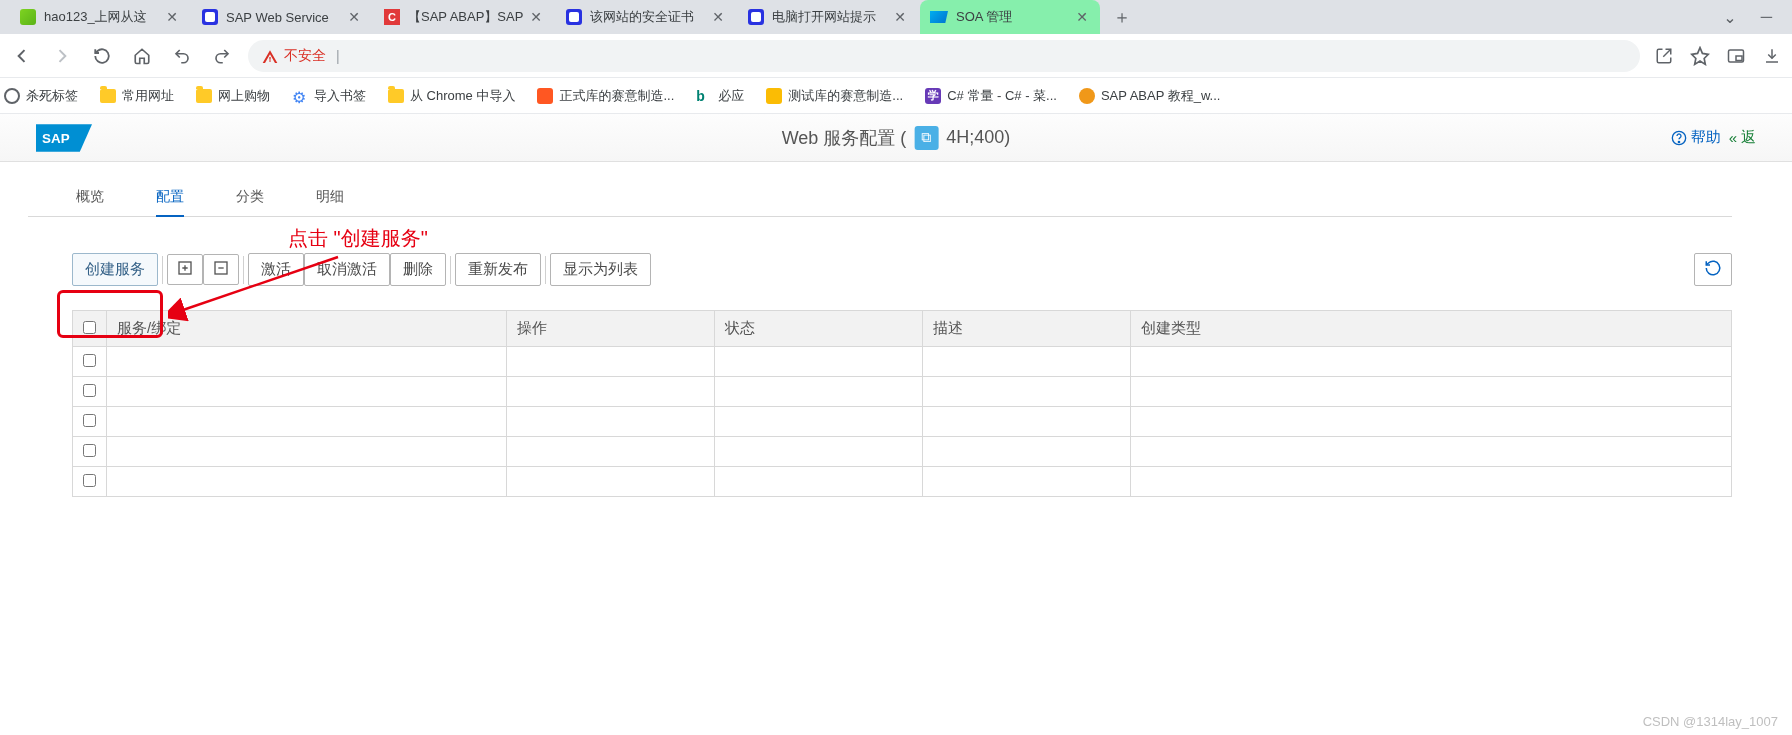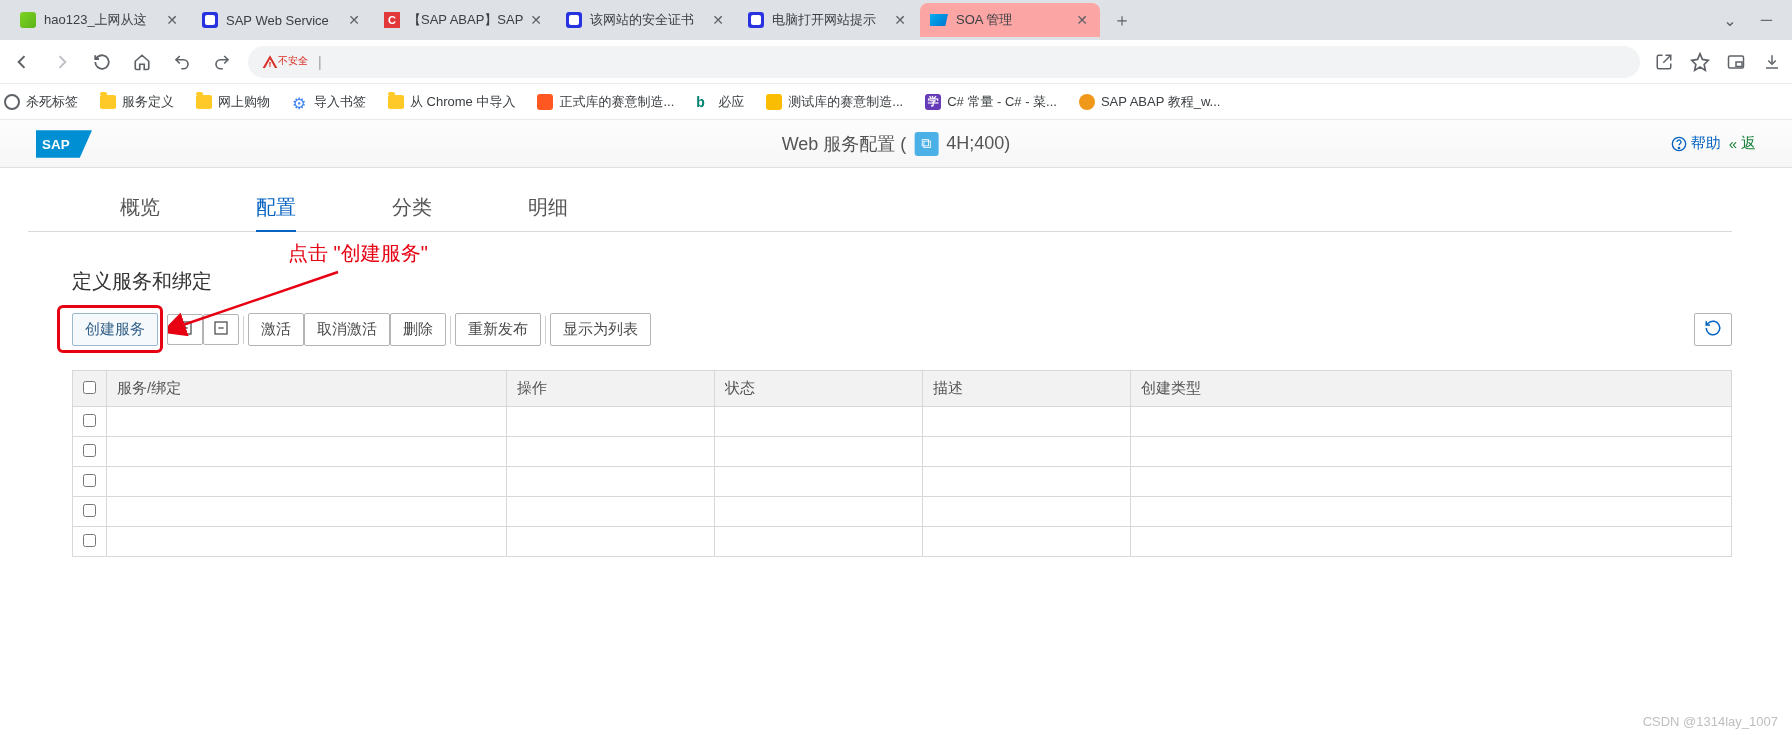--- a/index.html
+++ b/index.html
@@ -1,33 +1,33 @@
 <!DOCTYPE html>
 <html><head>
 <meta charset="utf-8">
 <style>
   * { box-sizing: border-box; margin: 0; padding: 0; }
   body { font-family: Arial, "Microsoft YaHei", sans-serif; font-size: 14px; color: #333; background: #fff; width: 1792px; }
   
   
-  .browser-tabs { display: flex; align-items: center; height: 40px; background: #dee1e6; padding-left: 10px; }
+  .browser-tabs { display: flex; align-items: center; height: 34px; background: #dee1e6; padding-left: 10px; }
   .tab { display: flex; align-items: center; height: 34px; padding: 0 10px; min-width: 180px; max-width: 240px; background: #dee1e6; border-radius: 8px 8px 0 0; margin-right: 2px; position: relative; cursor: pointer; }
-  .tab.active { background: #fca5a5; }
+  .tab.active { background: #86efac; }
   .tab-favicon { width: 16px; height: 16px; margin-right: 8px; flex-shrink: 0; }
   .tab-title { flex: 1; white-space: nowrap; overflow: hidden; text-overflow: ellipsis; font-size: 13px; color: #3c4043; }
   .tab-close { width: 16px; height: 16px; color: #5f6368; display: flex; align-items: center; justify-content: center; cursor: pointer; font-size: 14px; }
   .new-tab { width: 28px; height: 28px; display: flex; align-items: center; justify-content: center; color: #5f6368; font-size: 18px; cursor: pointer; margin-left: 6px; }
   .window-controls { margin-left: auto; display: flex; gap: 24px; padding-right: 20px; color: #5f6368; }
   .window-controls span { cursor: pointer; font-size: 16px; }
 
   .addr-bar { display: flex; align-items: center; height: 44px; background: #fff; padding: 0 8px; gap: 12px; border-bottom: 1px solid #e8eaed; }
   .nav-btn { width: 28px; height: 28px; display: flex; align-items: center; justify-content: center; color: #5f6368; cursor: pointer; }
   .nav-btn.disabled { color: #bdc1c6; cursor: default; }
   .url-box { flex: 1; display: flex; align-items: center; background: #f1f3f4; border-radius: 16px; height: 32px; padding: 0 14px; gap: 10px; }
-  .url-warn { color: #d93025; font-size: 10px; display: flex; align-items: flex-start; }
+  .url-warn { color: #d93025; font-size: 14px; display: flex; align-items: flex-end; gap: 6px; }
   .url-sep { color: #9aa0a6; }
   .url-text { color: #5f6368; font-size: 14px; white-space: nowrap; overflow: hidden; text-overflow: ellipsis; }
   .url-text .strike { text-decoration: line-through; color: #d93025; }
   .addr-icon { width: 24px; height: 24px; display: flex; align-items: center; justify-content: center; color: #5f6368; cursor: pointer; }
 
   .bookmarks { display: flex; align-items: center; height: 36px; background: #fff; padding: 0 4px; gap: 22px; border-bottom: 1px solid #e8eaed; }
   .bm { display: flex; align-items: center; gap: 6px; font-size: 13px; color: #3c4043; cursor: pointer; white-space: nowrap; }
   .bm-icon { width: 16px; height: 16px; flex-shrink: 0; }
 
   
@@ -36,21 +36,21 @@
   .sap-title { position: absolute; left: 50%; transform: translateX(-50%); font-size: 18px; color: #555; display: flex; align-items: center; gap: 8px; }
   .sap-title .overlay { width: 24px; height: 24px; background: #4ab0e6; display: inline-flex; align-items: center; justify-content: center; color: #fff; border-radius: 3px; font-size: 14px; }
   .sap-links { margin-left: auto; display: flex; align-items: center; gap: 8px; font-size: 15px; }
   .sap-link { color: #0563c1; cursor: pointer; display: flex; align-items: center; gap: 4px; }
   .sap-link.green { color: #188038; }
 
   
   .content { padding: 20px 60px 0 28px; }
   .page-heading { font-size: 22px; color: #333; margin-bottom: 24px; }
   .tabs { display: flex; gap: 52px; padding-left: 48px; border-bottom: 1px solid #d9d9d9; }
-  .tab-link { font-size: 20px; color: #555; padding: 6px 0 10px; cursor: pointer; position: relative; margin-left: 44px; }
+  .tab-link { font-size: 14px; color: #555; padding: 6px 0 10px; cursor: pointer; position: relative; }
   .tab-link.active { color: #0563c1; }
   .tab-link.active::after { content: ""; position: absolute; left: 0; right: 0; bottom: -1px; height: 2px; background: #0563c1; }
 
   .panel { padding: 36px 0 0 44px; position: relative; }
   .section-title { font-size: 20px; color: #333; margin-bottom: 18px; }
   .annot { position: absolute; left: 260px; top: 8px; color: #e60012; font-size: 20px; }
   .annot-box { position: absolute; left: 29px; top: 73px; width: 106px; height: 48px; border: 3px solid #e60012; border-radius: 6px; pointer-events: none; }
   .arrow { position: absolute; left: 140px; top: 36px; }
 
   .toolbar { display: flex; align-items: center; margin-bottom: 24px; }
@@ -201,21 +201,21 @@
     </div>
 </div>
 
 <div class="bookmarks">
   <div class="bm">
       <span class="bm-icon bm-earth"></span>
       <span>杀死标签</span>
     </div>
   <div class="bm">
       <span class="bm-icon bm-folder"></span>
-      <span>服务定义</span>
+      <span>常用网址</span>
     </div>
   <div class="bm">
       <span class="bm-icon bm-folder"></span>
       <span>网上购物</span>
     </div>
   <div class="bm">
       <span class="bm-icon bm-gear">⚙</span>
       <span>导入书签</span>
     </div>
   <div class="bm">
@@ -281,21 +281,20 @@
     <svg class="arrow" width="180" height="80">
         <defs>
           <marker id="ah" markerWidth="10" markerHeight="10" refX="2" refY="5" orient="auto">
             <path d="M0,0 L10,5 L0,10 z" fill="#e60012"></path>
           </marker>
         </defs>
         <line x1="170" y1="4" x2="12" y2="58" stroke="#e60012" stroke-width="2.5" marker-end="url(#ah)"></line>
       </svg>
     <div class="annot-box"></div>
 
-    <div class="section-title">定义服务和绑定</div>
 
     <div class="toolbar">
       <button class="btn primary">创建服务</button>
       <div class="tb-sep"></div>
       <button class="btn icon-only"><svg width="16" height="16" viewBox="0 0 24 24" fill="none" stroke="#555" stroke-width="2">
             <rect x="3" y="3" width="18" height="18"></rect>
             <path d="M12 8v8M8 12h8"></path>
           </svg></button>
       <button class="btn icon-only"><svg width="16" height="16" viewBox="0 0 24 24" fill="none" stroke="#555" stroke-width="2">
             <rect x="3" y="3" width="18" height="18"></rect>

